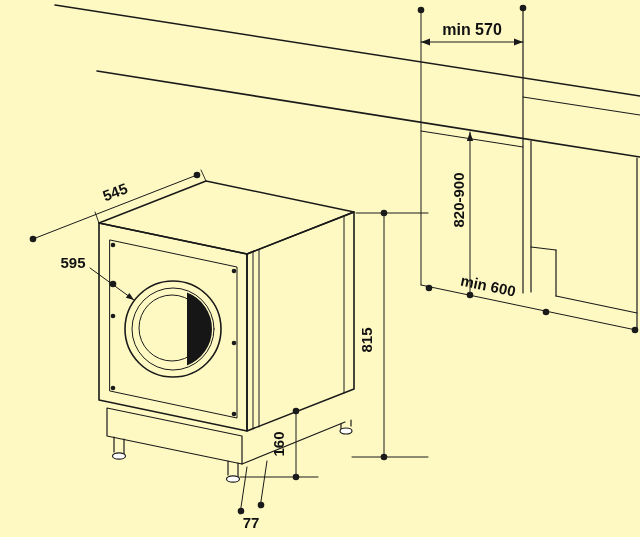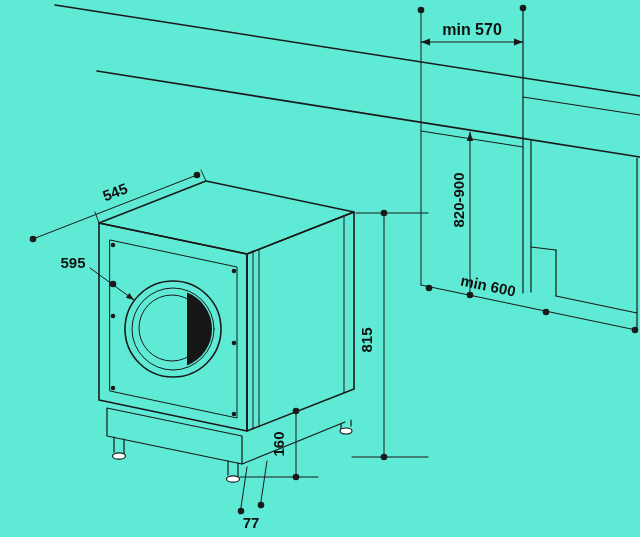--- a/index.html
+++ b/index.html
@@ -1,19 +1,19 @@
 <!DOCTYPE html>
 <html><head>
 <meta charset="utf-8">
 <style>
   html,body{margin:0;padding:0;background:#ffffff;}
   .stage{
     position:relative;
     width:640px;height:537px;
-    background:#5eead4;
+    background:#fef9c3;
     font-family:"Liberation Sans", sans-serif;
     overflow:hidden;
   }
   svg{display:block;}
   .ln{stroke:#1a1a1a;fill:none;stroke-linecap:round;stroke-linejoin:round;}
   .thick{stroke-width:1.6;}
   .med{stroke-width:1.2;}
   .thin{stroke-width:1;}
   .hair{stroke-width:0.9;}
   .dot{fill:#1a1a1a;stroke:none;}

